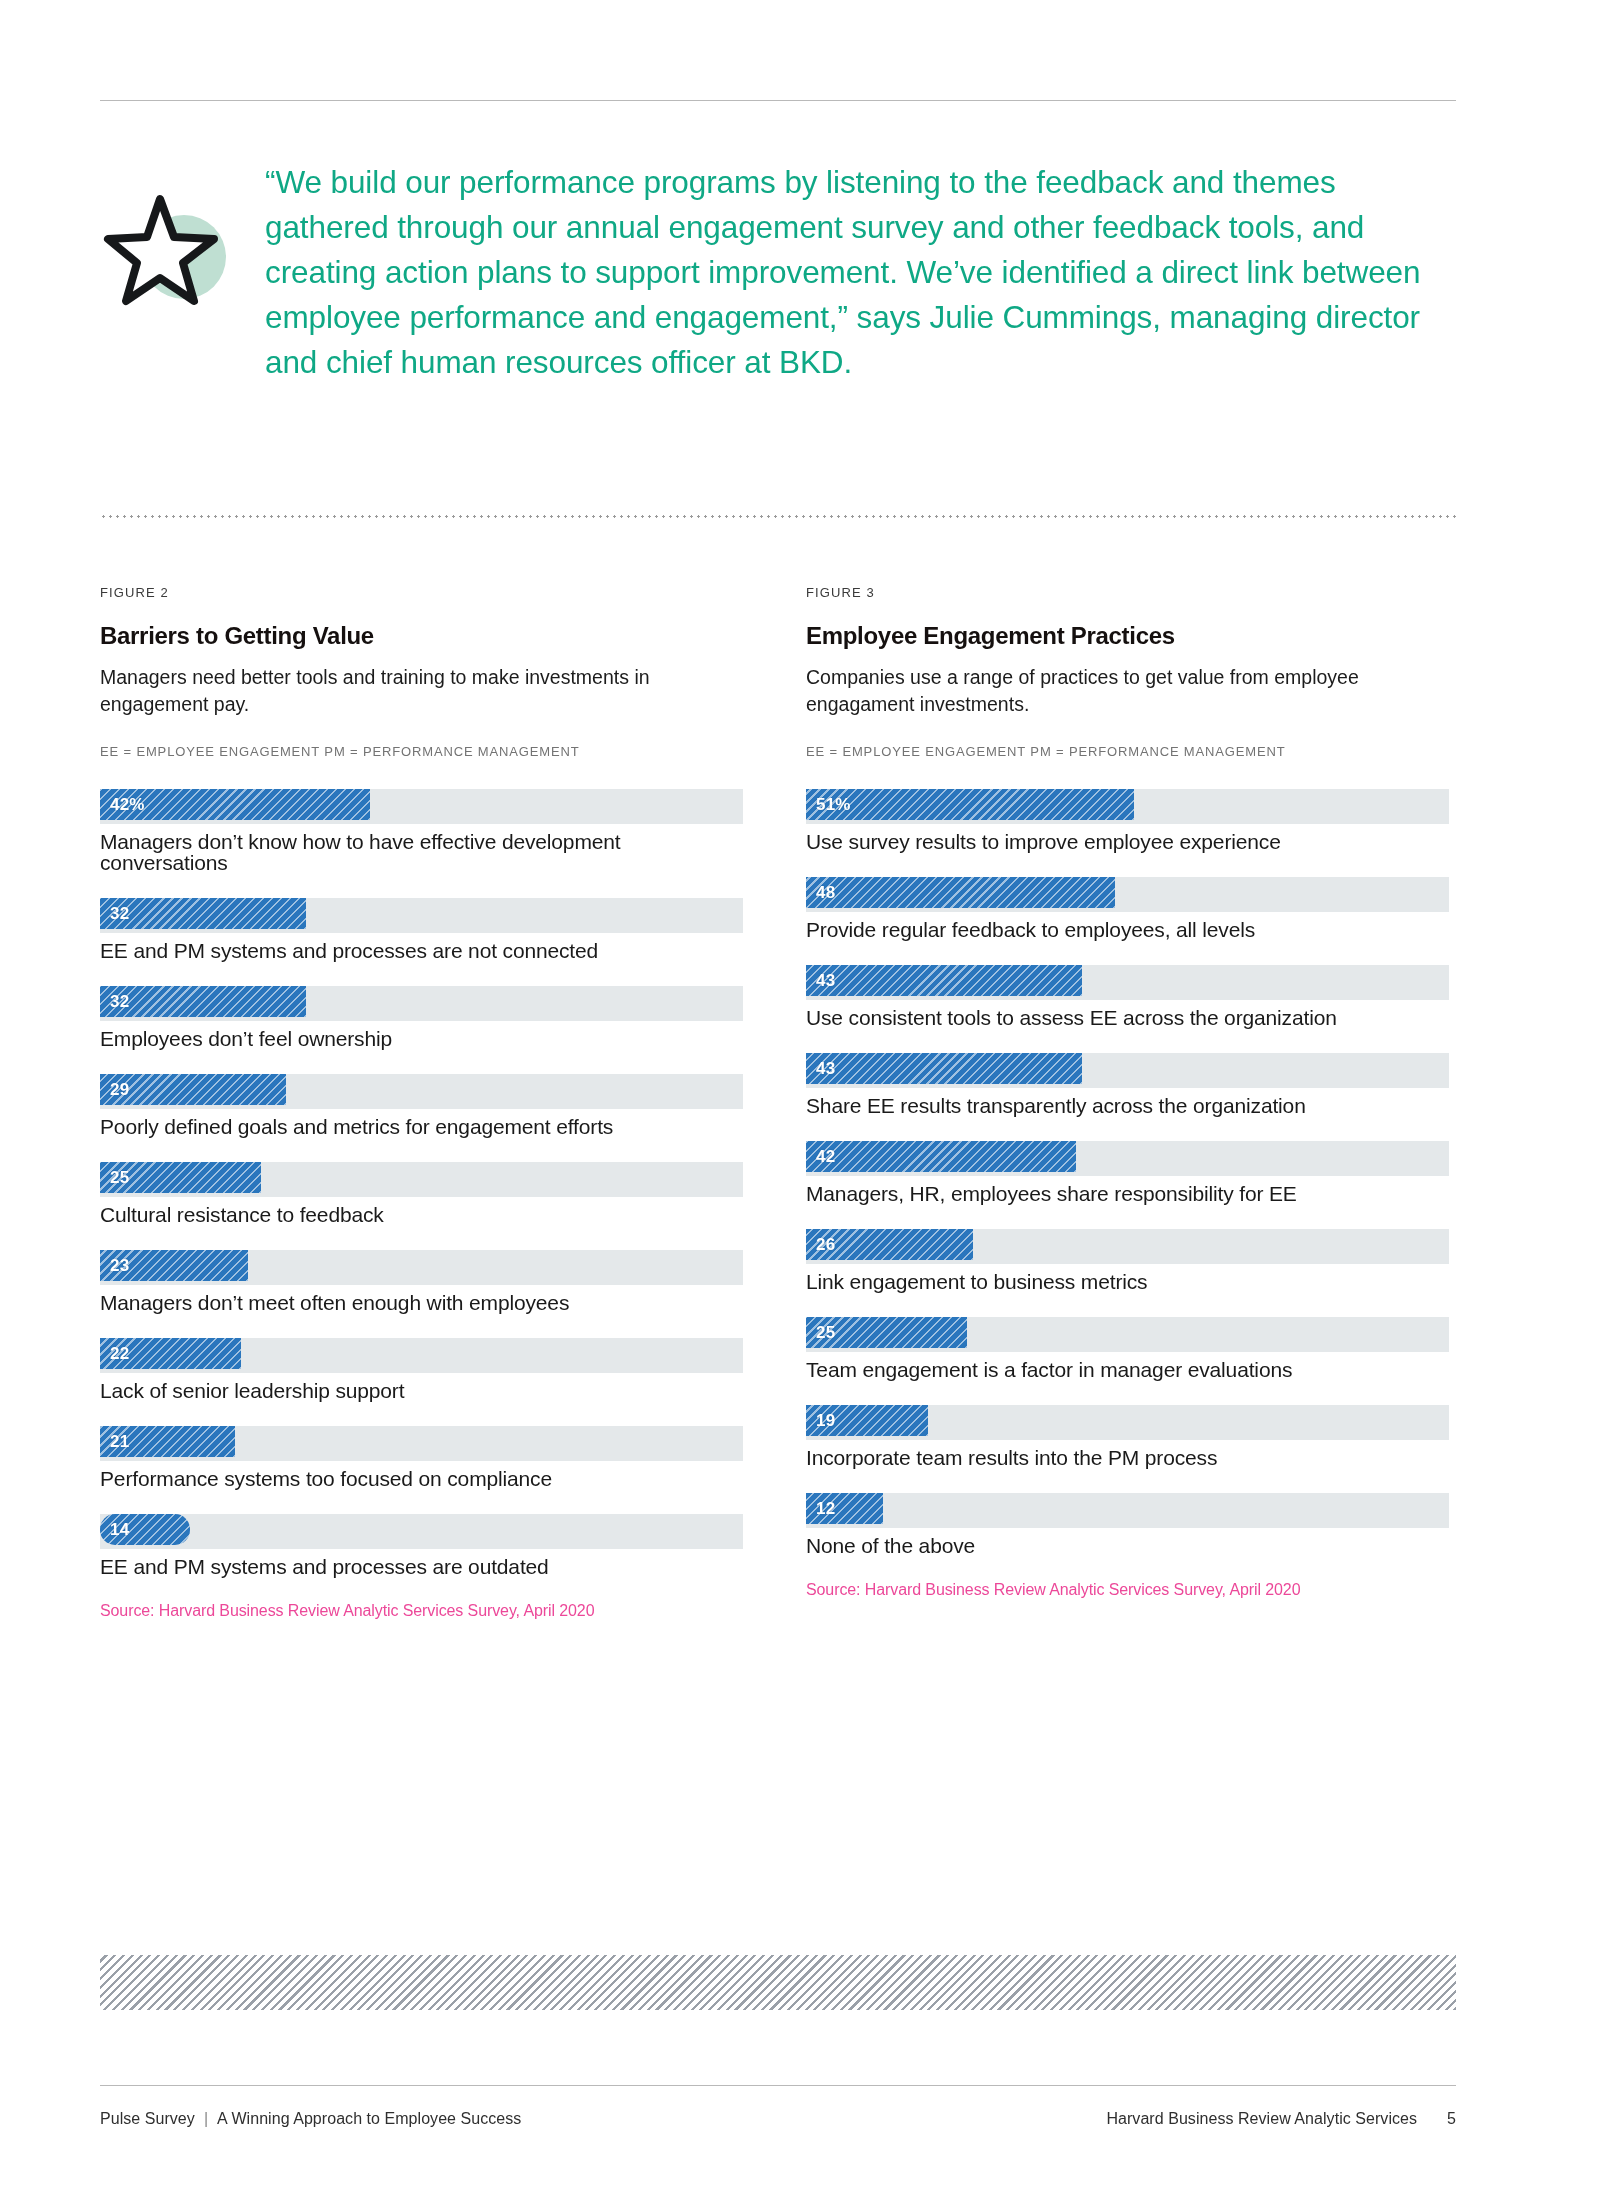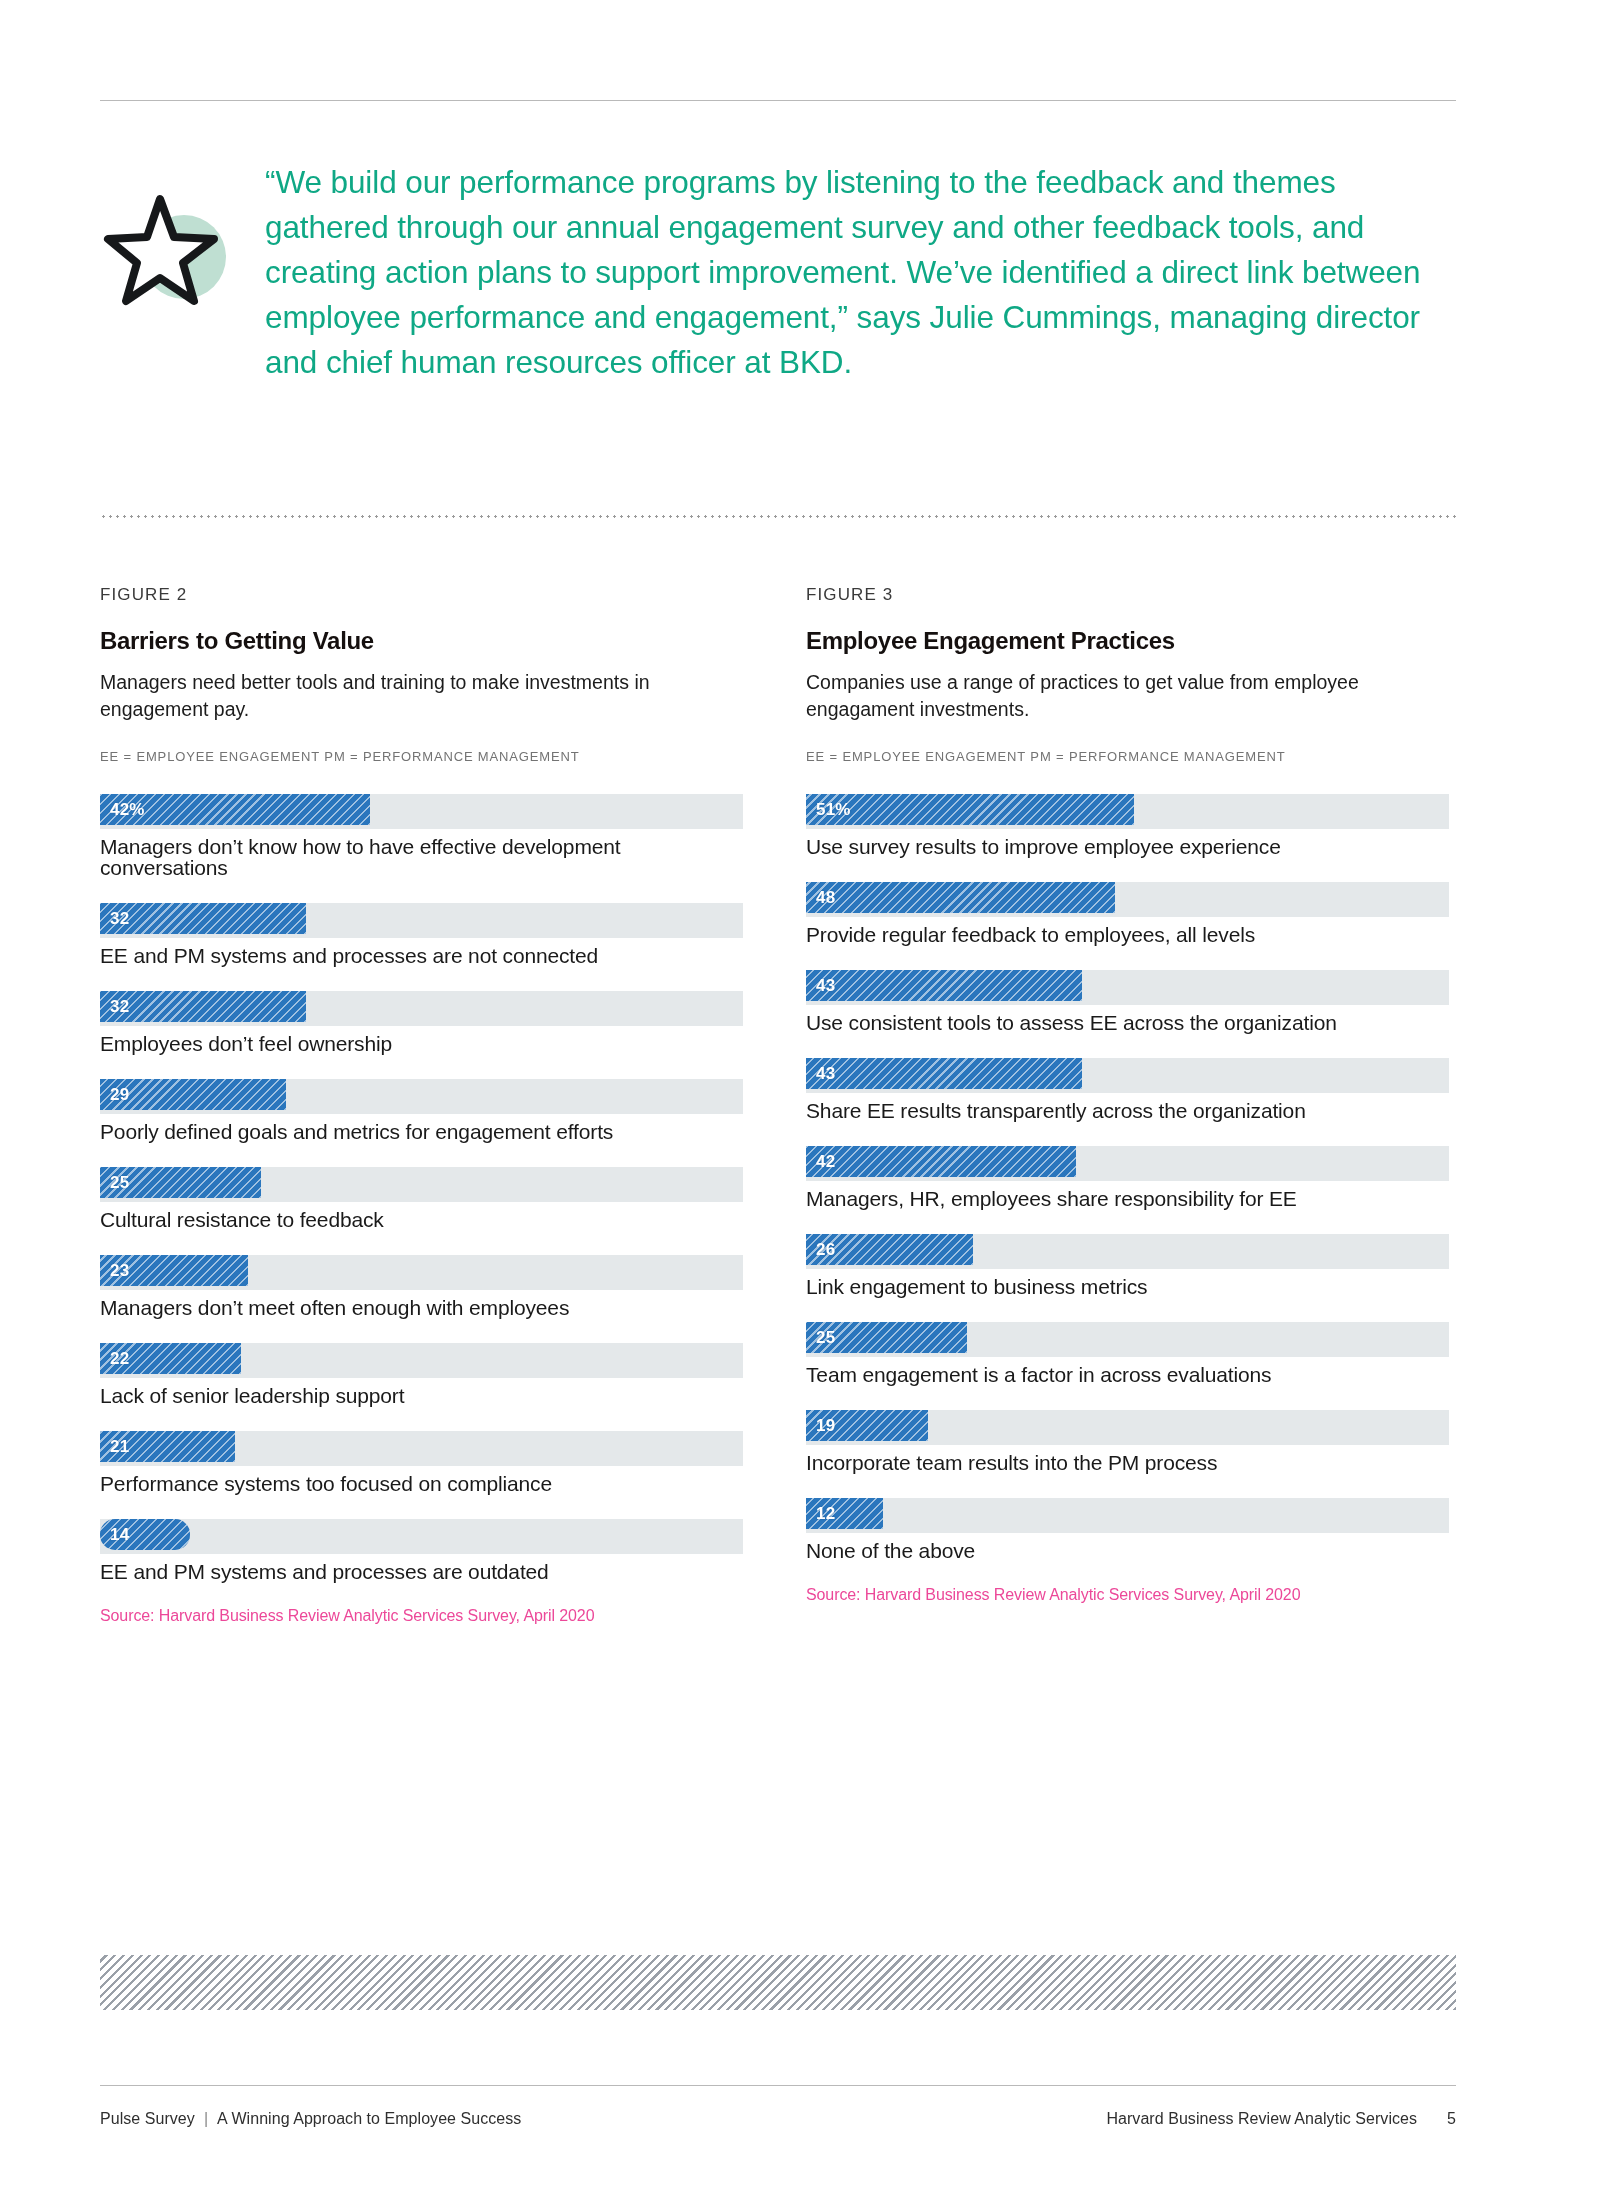--- a/index.html
+++ b/index.html
@@ -47,21 +47,21 @@
 
   
   .columns{
     position:absolute;left:100px;top:585px;width:1356px;
     display:flex;
     gap:56px;
   }
   .column{width:650px;flex:0 0 650px;}
 
   .fig-kicker{
-    font-size:17px;
+    font-size:13px;
     letter-spacing:1.1px;
     color:#3a3a3a;
     text-transform:uppercase;
     margin:0 0 22px 0;
   }
   .fig-title{
     font-size:24px;
     font-weight:700;
     color:#15100f;
     letter-spacing:-0.3px;
@@ -309,21 +309,21 @@
               </div>
             </div>
             <div class="bar-label">Link engagement to business metrics</div>
           </li>
           <li class="bar-row">
             <div class="bar-track">
               <div class="bar-fill" style="width: 25%;">
                 <span class="bar-value">25</span>
               </div>
             </div>
-            <div class="bar-label">Team engagement is a factor in across evaluations</div>
+            <div class="bar-label">Team engagement is a factor in manager evaluations</div>
           </li>
           <li class="bar-row">
             <div class="bar-track">
               <div class="bar-fill" style="width: 19%;">
                 <span class="bar-value">19</span>
               </div>
             </div>
             <div class="bar-label">Incorporate team results into the PM process</div>
           </li>
           <li class="bar-row">

